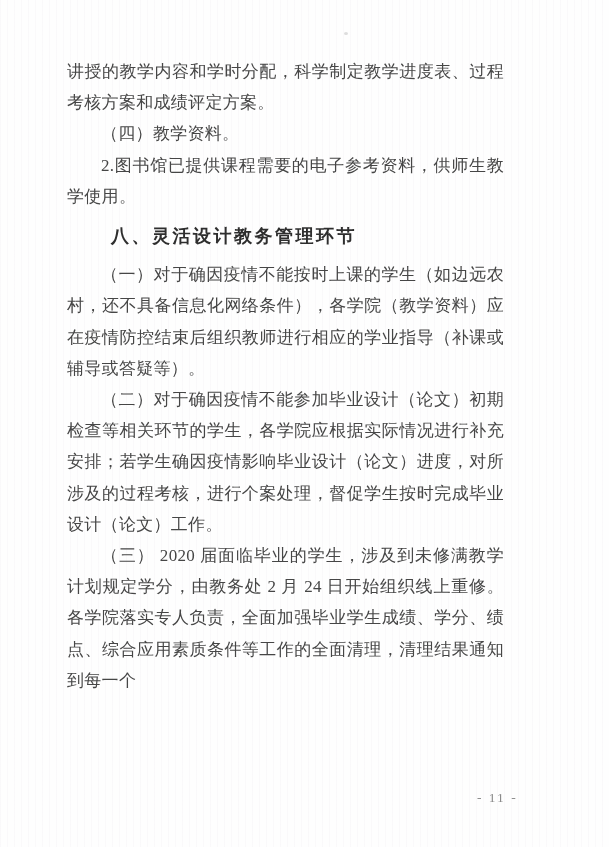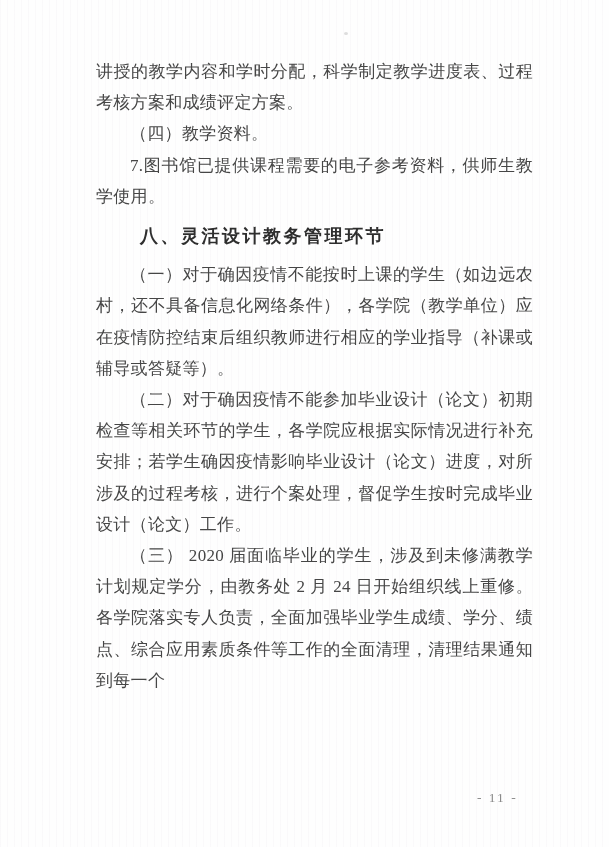--- a/index.html
+++ b/index.html
@@ -18,21 +18,21 @@
       rgba(228, 222, 230, 0.16) 0px,
       rgba(228, 222, 230, 0.16) 1px,
       transparent 1px,
       transparent 7px
     );
     overflow: hidden;
     font-family: "Liberation Serif", "DejaVu Serif", serif;
   }
   .textblock {
     position: absolute;
-    left: 96px;
+    left: 67px;
     top: 56px;
     width: 437px;
   }
   .para {
     margin: 0;
     font-size: 17px;
     line-height: 31.2px;
     color: #464646;
     text-align: justify;
     text-indent: 2em;
@@ -79,25 +79,25 @@
 
   <div class="speck"></div>
 
   <div class="textblock">
 
     <p class="para no-indent">讲授的教学内容和学时分配，科学制定教学进度表、过程考核方案和成绩评定方案。</p>
 
     <p class="para">（四）教学资料。</p>
 
 
-    <p class="para">7.图书馆已提供课程需要的电子参考资料，供师生教学使用。</p>
+    <p class="para">2.图书馆已提供课程需要的电子参考资料，供师生教学使用。</p>
 
     <h2 class="section-heading">八、灵活设计教务管理环节</h2>
 
-    <p class="para">（一）对于确因疫情不能按时上课的学生（如边远农村，还不具备信息化网络条件），各学院（教学单位）应在疫情防控结束后组织教师进行相应的学业指导（补课或辅导或答疑等）。</p>
+    <p class="para">（一）对于确因疫情不能按时上课的学生（如边远农村，还不具备信息化网络条件），各学院（教学资料）应在疫情防控结束后组织教师进行相应的学业指导（补课或辅导或答疑等）。</p>
 
     <p class="para">（二）对于确因疫情不能参加毕业设计（论文）初期检查等相关环节的学生，各学院应根据实际情况进行补充安排；若学生确因疫情影响毕业设计（论文）进度，对所涉及的过程考核，进行个案处理，督促学生按时完成毕业设计（论文）工作。</p>
 
     <p class="para">（三） 2020 届面临毕业的学生，涉及到未修满教学计划规定学分，由教务处 2 月 24 日开始组织线上重修。各学院落实专人负责，全面加强毕业学生成绩、学分、绩点、综合应用素质条件等工作的全面清理，清理结果通知到每一个</p>
 
   </div>
 
   <div class="page-number">- 11 -</div>
 
 </div>

